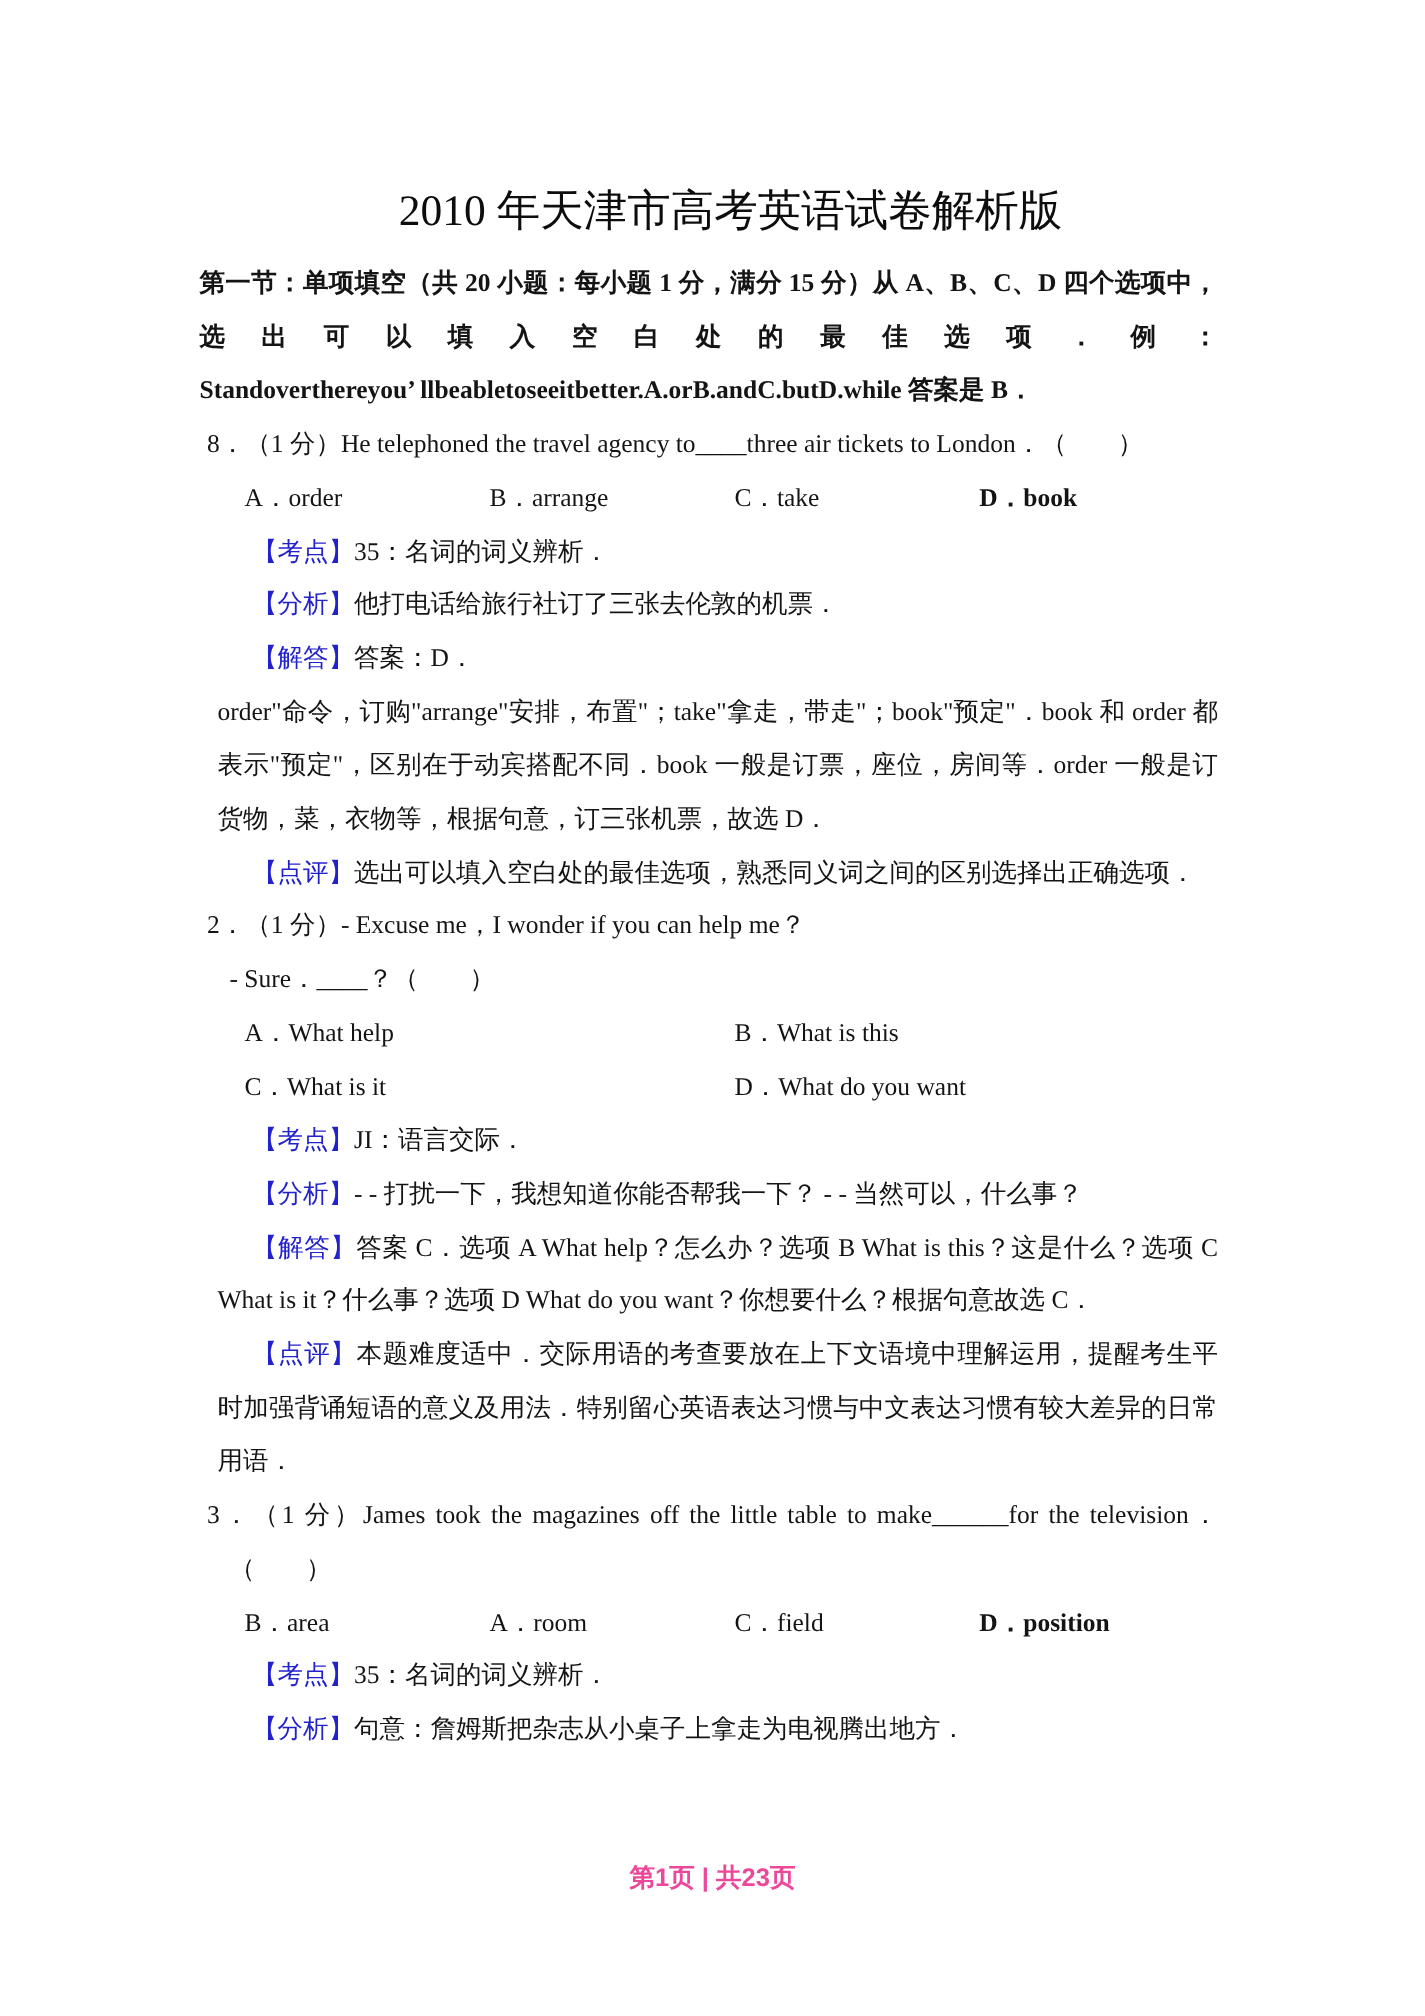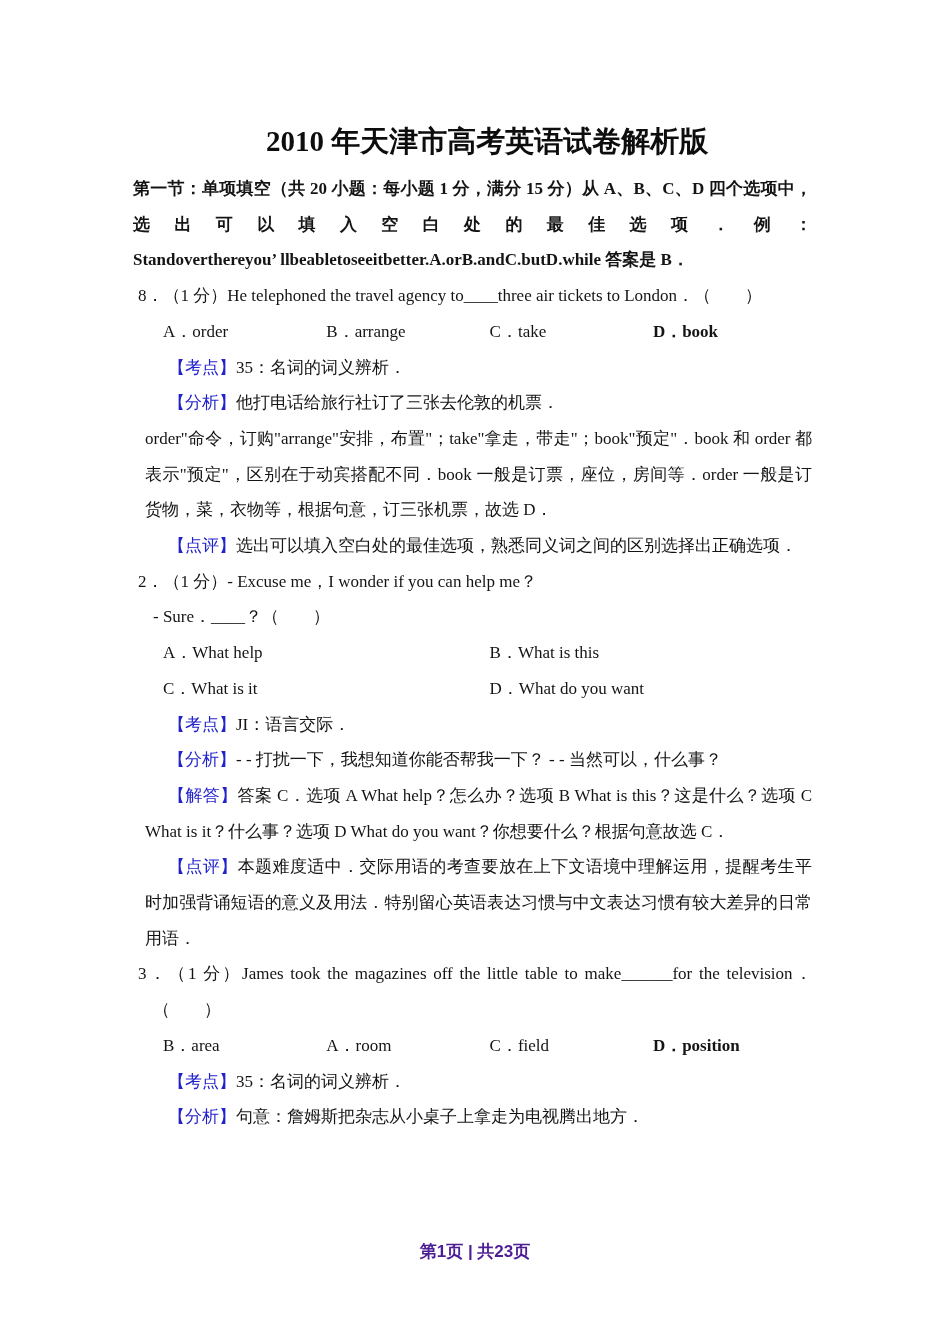--- a/index.html
+++ b/index.html
@@ -7,21 +7,21 @@
   body {
     width:950px; height:1344px; overflow:hidden; position:relative;
     font-family:"Liberation Serif","DejaVu Serif",serif;
     color:#141414;
   }
   .page { position:relative; width:950px; height:1344px; }
   .content { padding:0 138px 0 133px; font-size:17px; line-height:35.7px; }
 
   .doc-title {
     padding-top:120px; text-align:center;
-    font-size:29px; line-height:42px; font-weight:bold; color:#0d0d0d;padding-left:24px;
+    font-size:29px; line-height:42px; font-weight:normal; color:#0d0d0d;padding-left:24px;
   }
   .doc-subtitle {
     margin-top:17px; text-align:center;
     font-size:15px; line-height:21px; font-weight:bold;
   }
   .intro { margin-top:9px; font-weight:bold; }
   .intro .line { text-align:justify; }
   .stretch { text-align:justify; text-align-last:justify; }
 
   .stem { padding-left:20px; text-indent:-15px; }
@@ -35,21 +35,21 @@
   .opts.cols2 > .opt:last-child { width:auto; }
 
   .block { padding-left:12px; text-indent:23px; text-align:justify; }
   .block.cont { text-indent:0; }
   .tag { color:#2222cc; }
 
   .footer {
     position:absolute; top:1241px; left:0; width:100%;
     text-align:center;
     font-family:"Liberation Sans","DejaVu Sans",sans-serif;
-    font-size:17px; line-height:22px; font-weight:600; color:#4c1d95;
+    font-size:17px; line-height:22px; font-weight:600; color:#ec4899;
   }
 </style>
 </head>
 <body>
 
 <div class="page">
   <div class="doc-title">2010 年天津市高考英语试卷解析版</div>
 
   <div class="content">
 
@@ -62,20 +62,21 @@
     <section>
       <div class="stem">8．（1 分）He telephoned the travel agency to____three air tickets to London．（　　）</div>
       <div class="opts cols4">
         <div class="opt">A．order</div>
         <div class="opt">B．arrange</div>
         <div class="opt">C．take</div>
         <div class="opt">D．book</div>
       </div>
       <p class="block"><span class="tag">【考点】</span><span>35：名词的词义辨析．</span></p>
       <p class="block"><span class="tag">【分析】</span><span>他打电话给旅行社订了三张去伦敦的机票．</span></p>
+      <p class="block"><span class="tag">【解答】</span><span>答案：D．</span></p>
       <p class="block cont"><span>order"命令，订购"arrange"安排，布置"；take"拿走，带走"；book"预定"．book 和 order 都表示"预定"，区别在于动宾搭配不同．book 一般是订票，座位，房间等．order 一般是订货物，菜，衣物等，根据句意，订三张机票，故选 D．</span></p>
       <p class="block"><span class="tag">【点评】</span><span>选出可以填入空白处的最佳选项，熟悉同义词之间的区别选择出正确选项．</span></p>
     </section>
 
     <section>
       <div class="stem">2．（1 分）- Excuse me，I wonder if you can help me？</div>
       <div class="stem-cont">- Sure．____？（　　）</div>
       <div class="opts cols2">
         <div class="opt">A．What help</div>
         <div class="opt">B．What is this</div>

